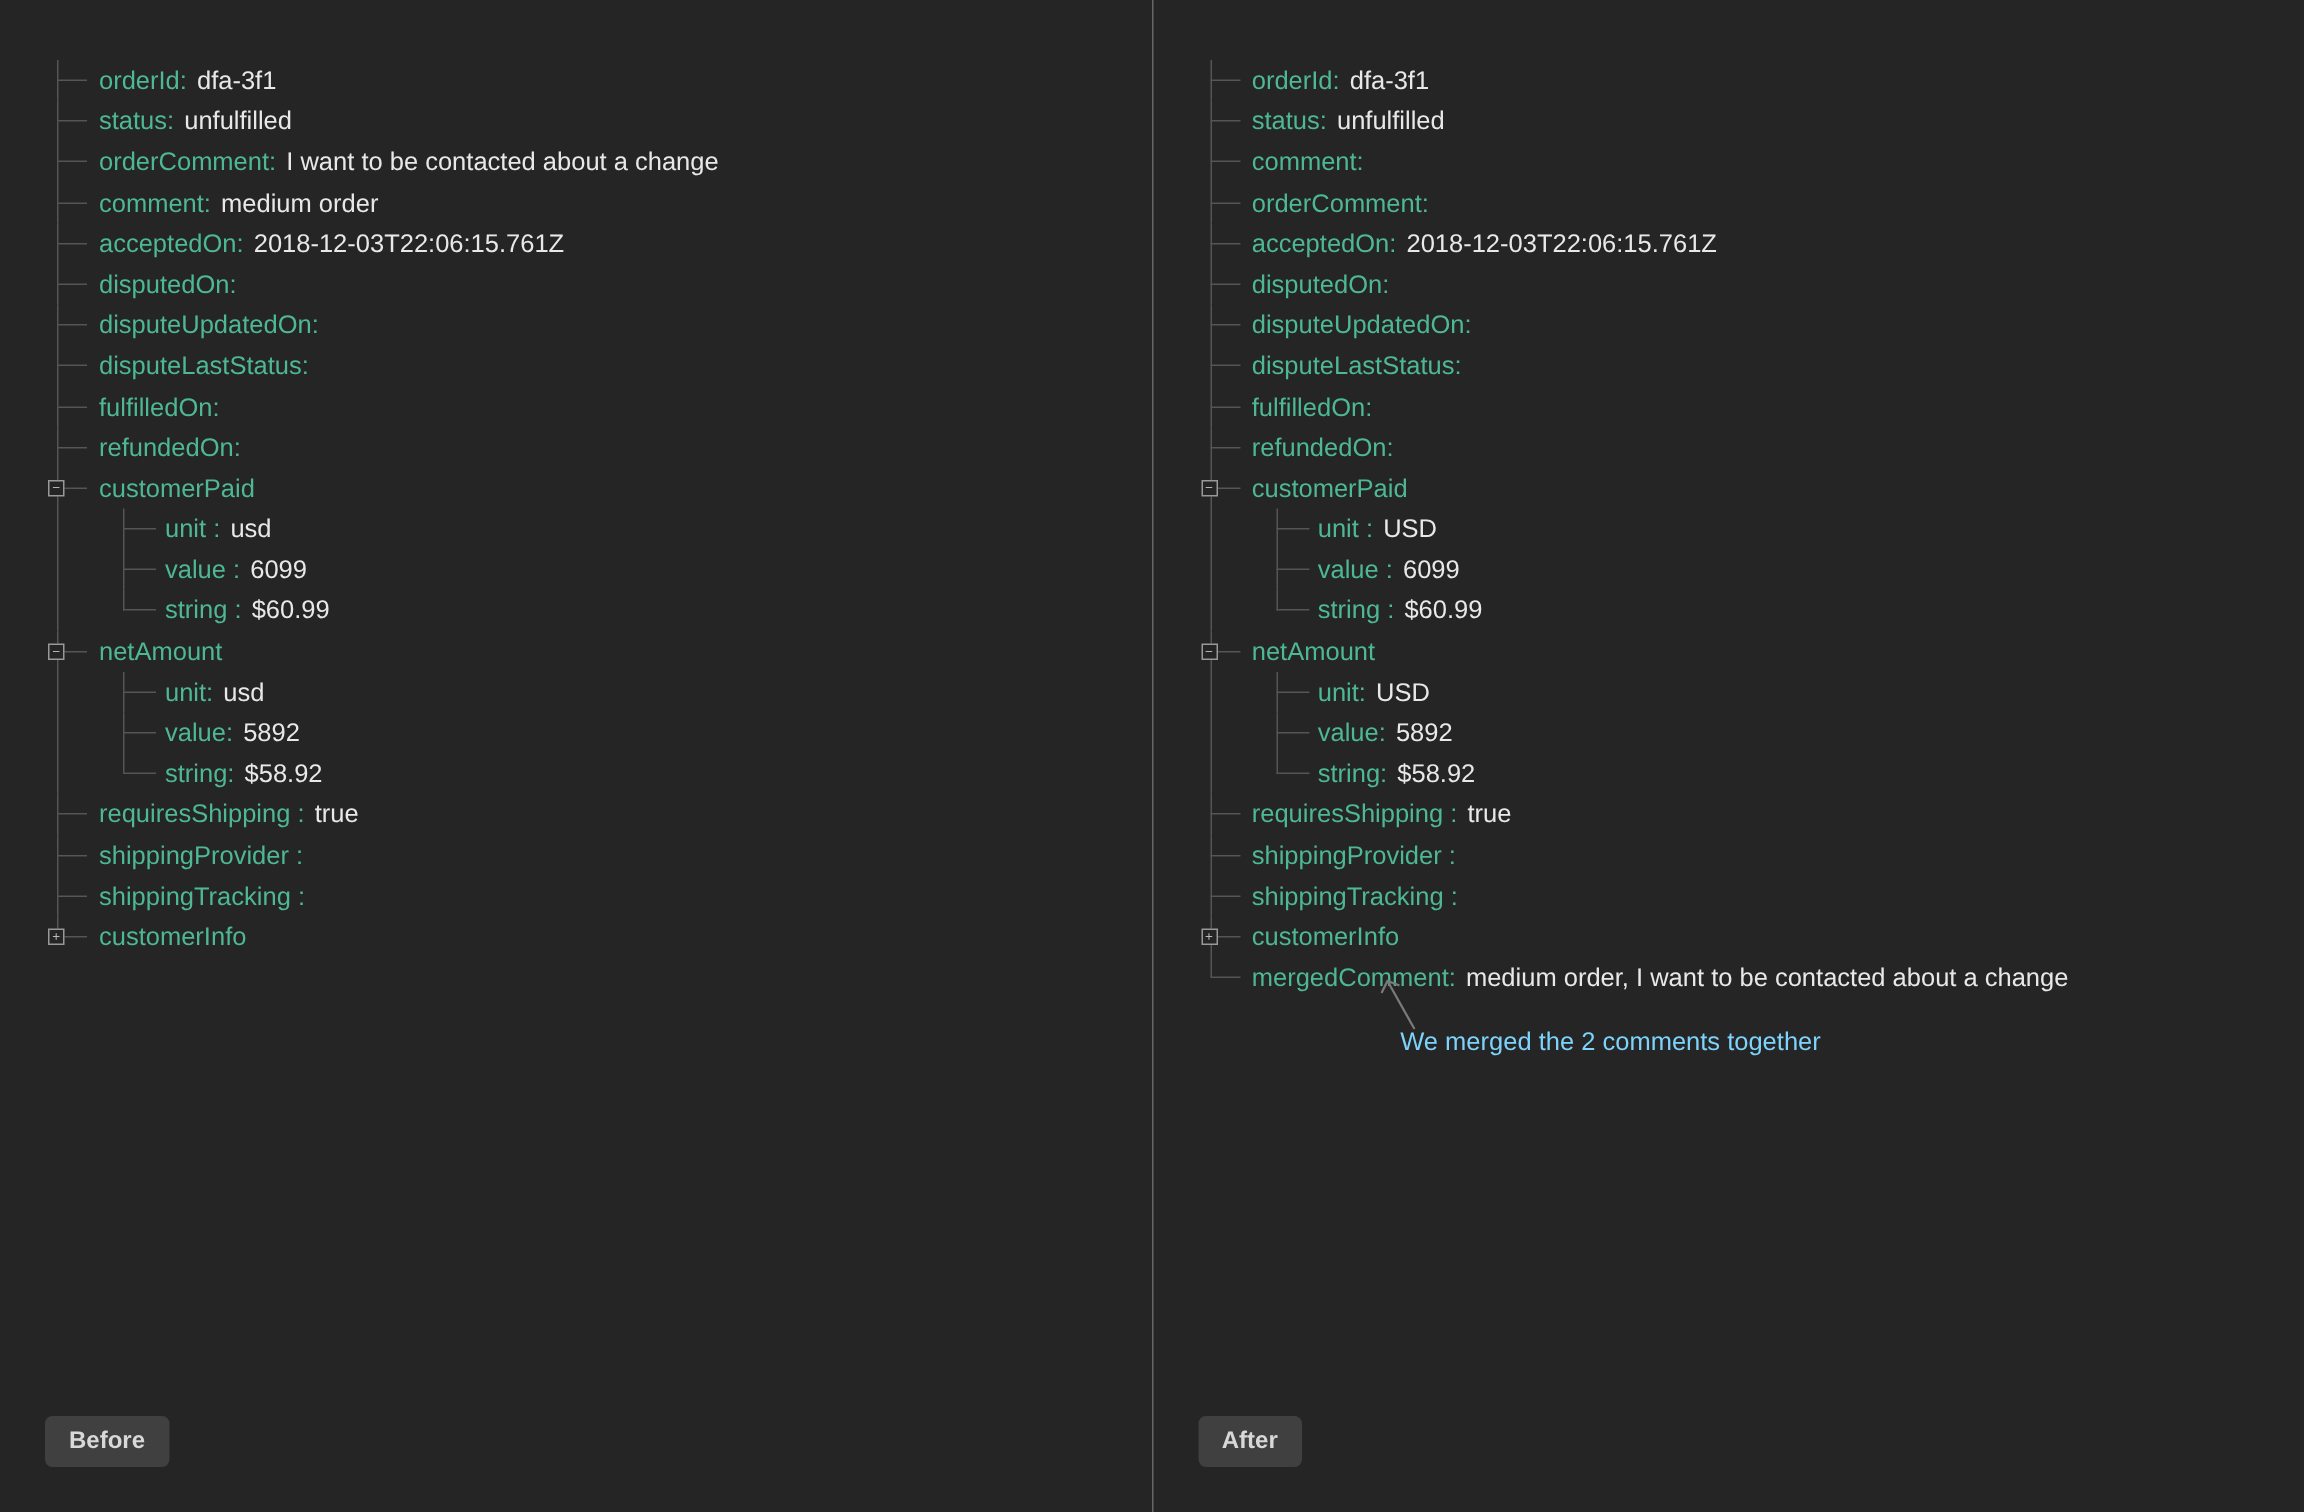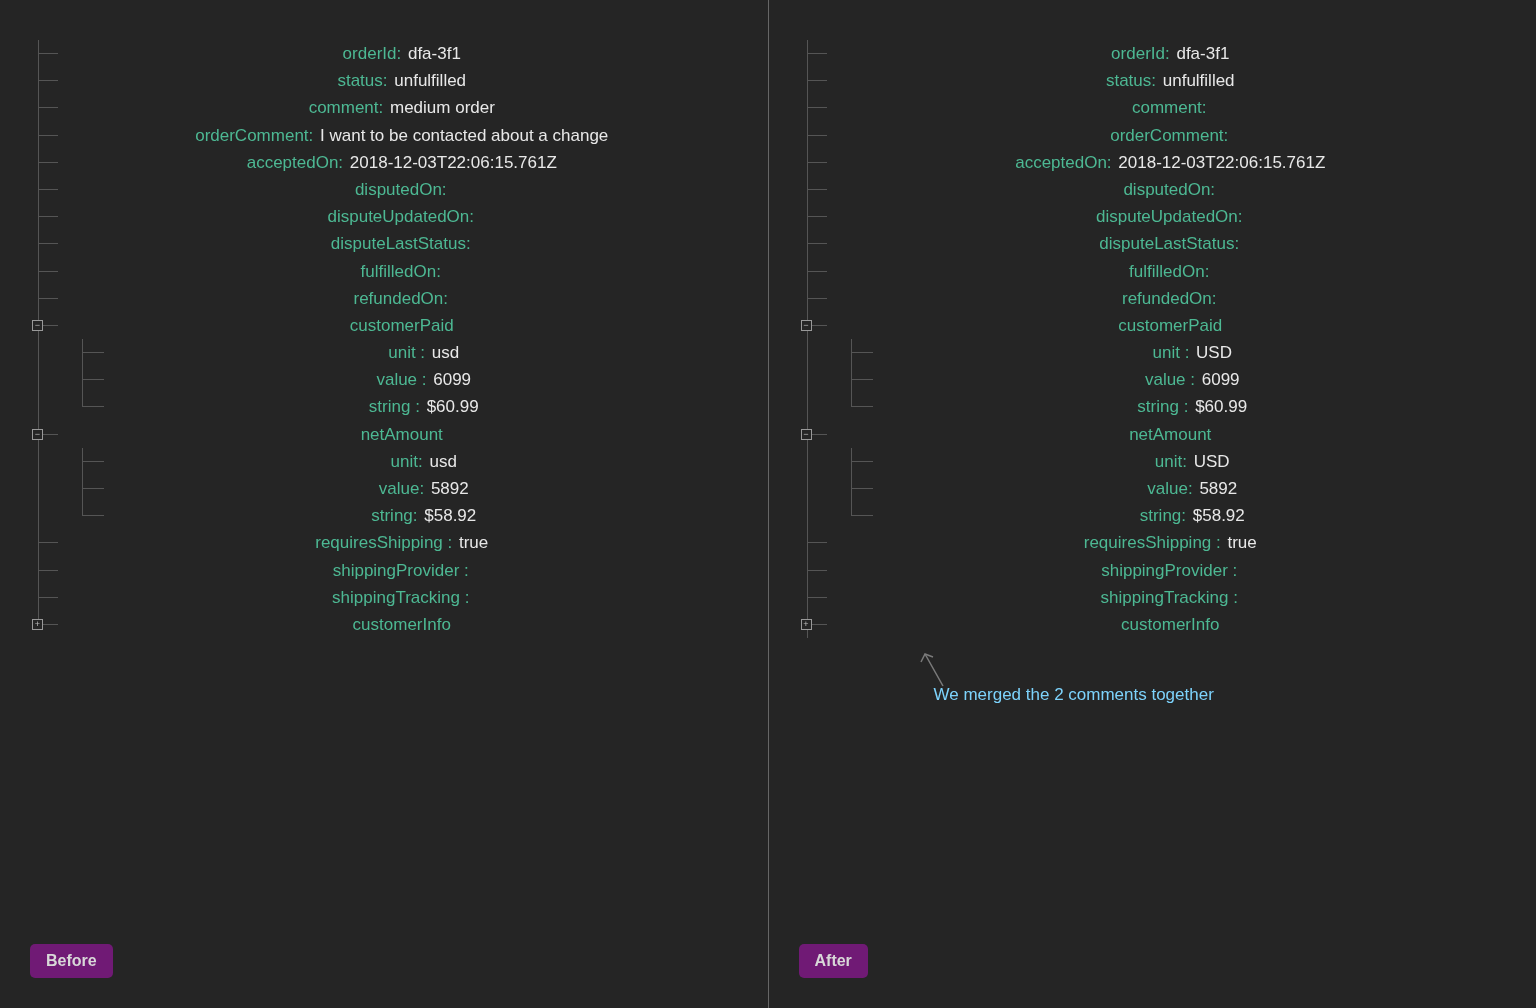--- a/index.html
+++ b/index.html
@@ -14,21 +14,20 @@
       color: #e0e0e0;
       width: 1536px;
       height: 1008px;
       display: flex;
       position: relative;
     }
     .pane {
       flex: 1;
       padding: 40px 30px 30px 30px;
       position: relative;
-      text-align: center;
     }
     .divider {
       width: 1px;
       background: #666;
       height: 100%;
     }
     .tree {
       position: relative;
       margin-left: 8px;
     }
@@ -93,21 +92,21 @@
       color: #4db893;
     }
     .val {
       color: #e8e8e8;
       margin-left: 2px;
     }
     .badge {
       position: absolute;
       bottom: 30px;
       left: 30px;
-      background: #701a75;
+      background: #404040;
       color: #d8d8d8;
       padding: 8px 16px;
       border-radius: 5px;
       font-weight: 600;
       font-size: 16px;
     }
     .annotation {
       position: absolute;
       color: #7dd3fc;
       font-size: 17px;
@@ -128,26 +127,26 @@
 
     <div class="node">
       <span class="key">orderId:</span>
       <span class="val">dfa-3f1</span>
     </div>
     <div class="node">
       <span class="key">status:</span>
       <span class="val">unfulfilled</span>
     </div>
     <div class="node">
+      <span class="key">orderComment:</span>
+      <span class="val"> I want to be contacted about a change</span>
+    </div>
+    <div class="node">
       <span class="key">comment:</span>
       <span class="val">medium order</span>
-    </div>
-    <div class="node">
-      <span class="key">orderComment:</span>
-      <span class="val"> I want to be contacted about a change</span>
     </div>
     <div class="node">
       <span class="key">acceptedOn:</span>
       <span class="val">2018-12-03T22:06:15.761Z</span>
     </div>
     <div class="node">
       <span class="key">disputedOn:</span>
       <span class="val"></span>
     </div>
     <div class="node">
@@ -318,20 +317,24 @@
       <span class="key">shippingProvider :</span>
       <span class="val"></span>
     </div>
     <div class="node">
       <span class="key">shippingTracking :</span>
       <span class="val"></span>
     </div>
     <div class="node">
       <span class="toggle plus"></span>
       <span class="key">customerInfo</span>
+    </div>
+    <div class="node last">
+      <span class="key">mergedComment:</span>
+      <span class="val">medium order,  I want to be contacted  about a change</span>
     </div>
   </div>
 
   <div class="arrow" style="left:150px; top:650px;">
     <svg width="30" height="40">
       <line x1="24" y1="36" x2="6" y2="4" stroke="#7a7a7a" stroke-width="1.5"></line>
       <polyline points="2,12 6,4 14,7" fill="none" stroke="#7a7a7a" stroke-width="1.5"></polyline>
     </svg>
   </div>
   <div class="annotation" style="left:165px; top:685px;">We merged the 2 comments together</div>

